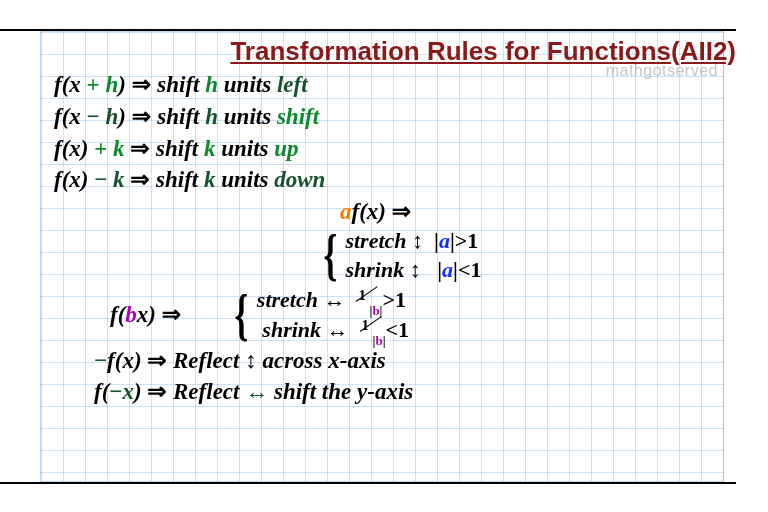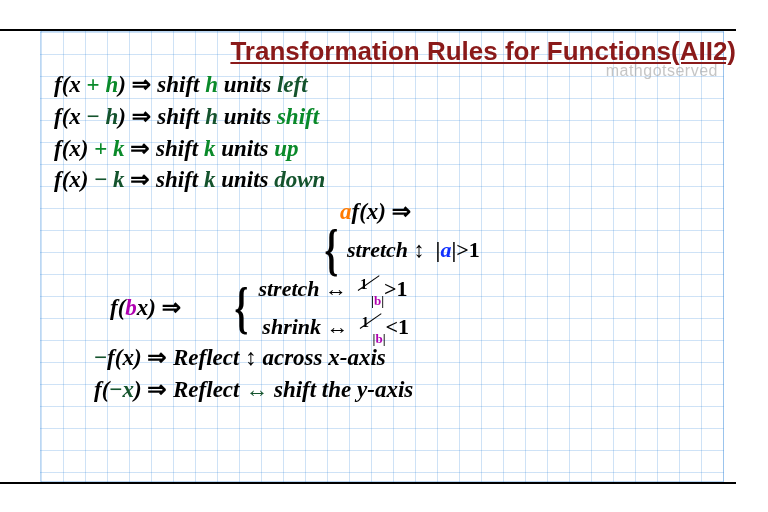--- a/index.html
+++ b/index.html
@@ -75,22 +75,21 @@
     font-size: 58px;
     line-height: 0.8;
     display: flex; align-items: center;
     margin-right: 4px;
     transform: scaleX(0.6);
   }
   .cases {
     display: inline-flex;
     flex-direction: column;
     justify-content: space-around;
-    gap: 10px;
-    align-items: center;
+    gap: 2px;
   }
   .cases .case { font-size: 22px; white-space: nowrap; }
 
   .abs { font-style: normal; }
   .updown { font-style: normal; }
   .lr { font-style: normal; }
 
   .frac {
     display: inline-block;
     position: relative;
@@ -150,20 +149,25 @@
     <div class="line-af indent1">
       <span class="lhs"><span class="c-orange">a</span><span>f(x)</span> <span class="arrow">⇒</span></span>
       <span class="brace-block">
         <span class="brace">{</span>
         <span class="cases">
           <span class="case">
             <span>stretch</span>
             <span class="updown">↕</span>
             &nbsp;<span class="abs">|</span><span class="c-blue">a</span><span class="abs">|</span><span class="op">&gt;1</span>
           </span>
+          <span class="case">
+            <span>shrink</span>
+            <span class="updown">↕</span>
+            &nbsp;&nbsp;<span class="abs">|</span><span class="c-blue">a</span><span class="abs">|</span><span class="op">&lt;1</span>
+          </span>
         </span>
       </span>
     </div>
 
     <div class="line-bf indent2">
       <span class="lhs"><span>f(</span><span class="c-purple">b</span><span>x)</span> <span class="arrow">⇒</span></span>
       <span class="brace-block">
         <span class="brace">{</span>
         <span class="cases">
           <span class="case">

